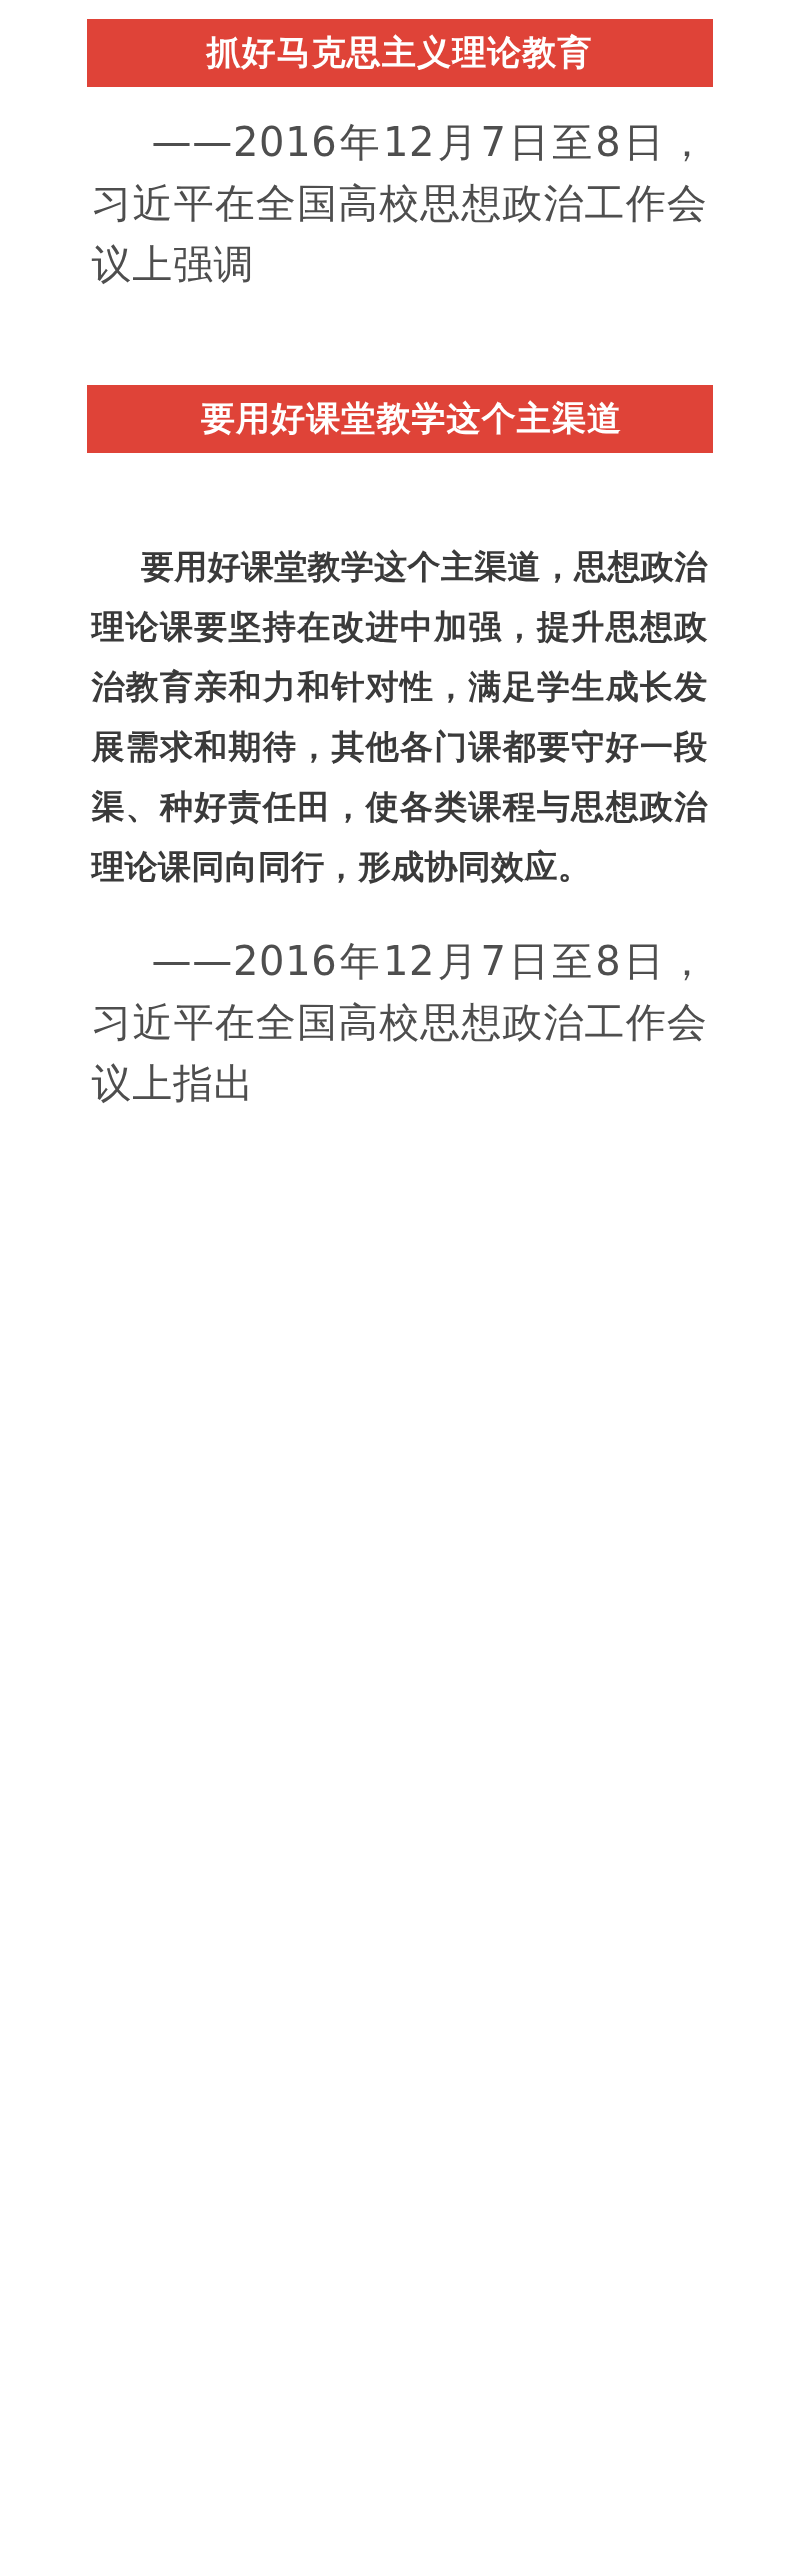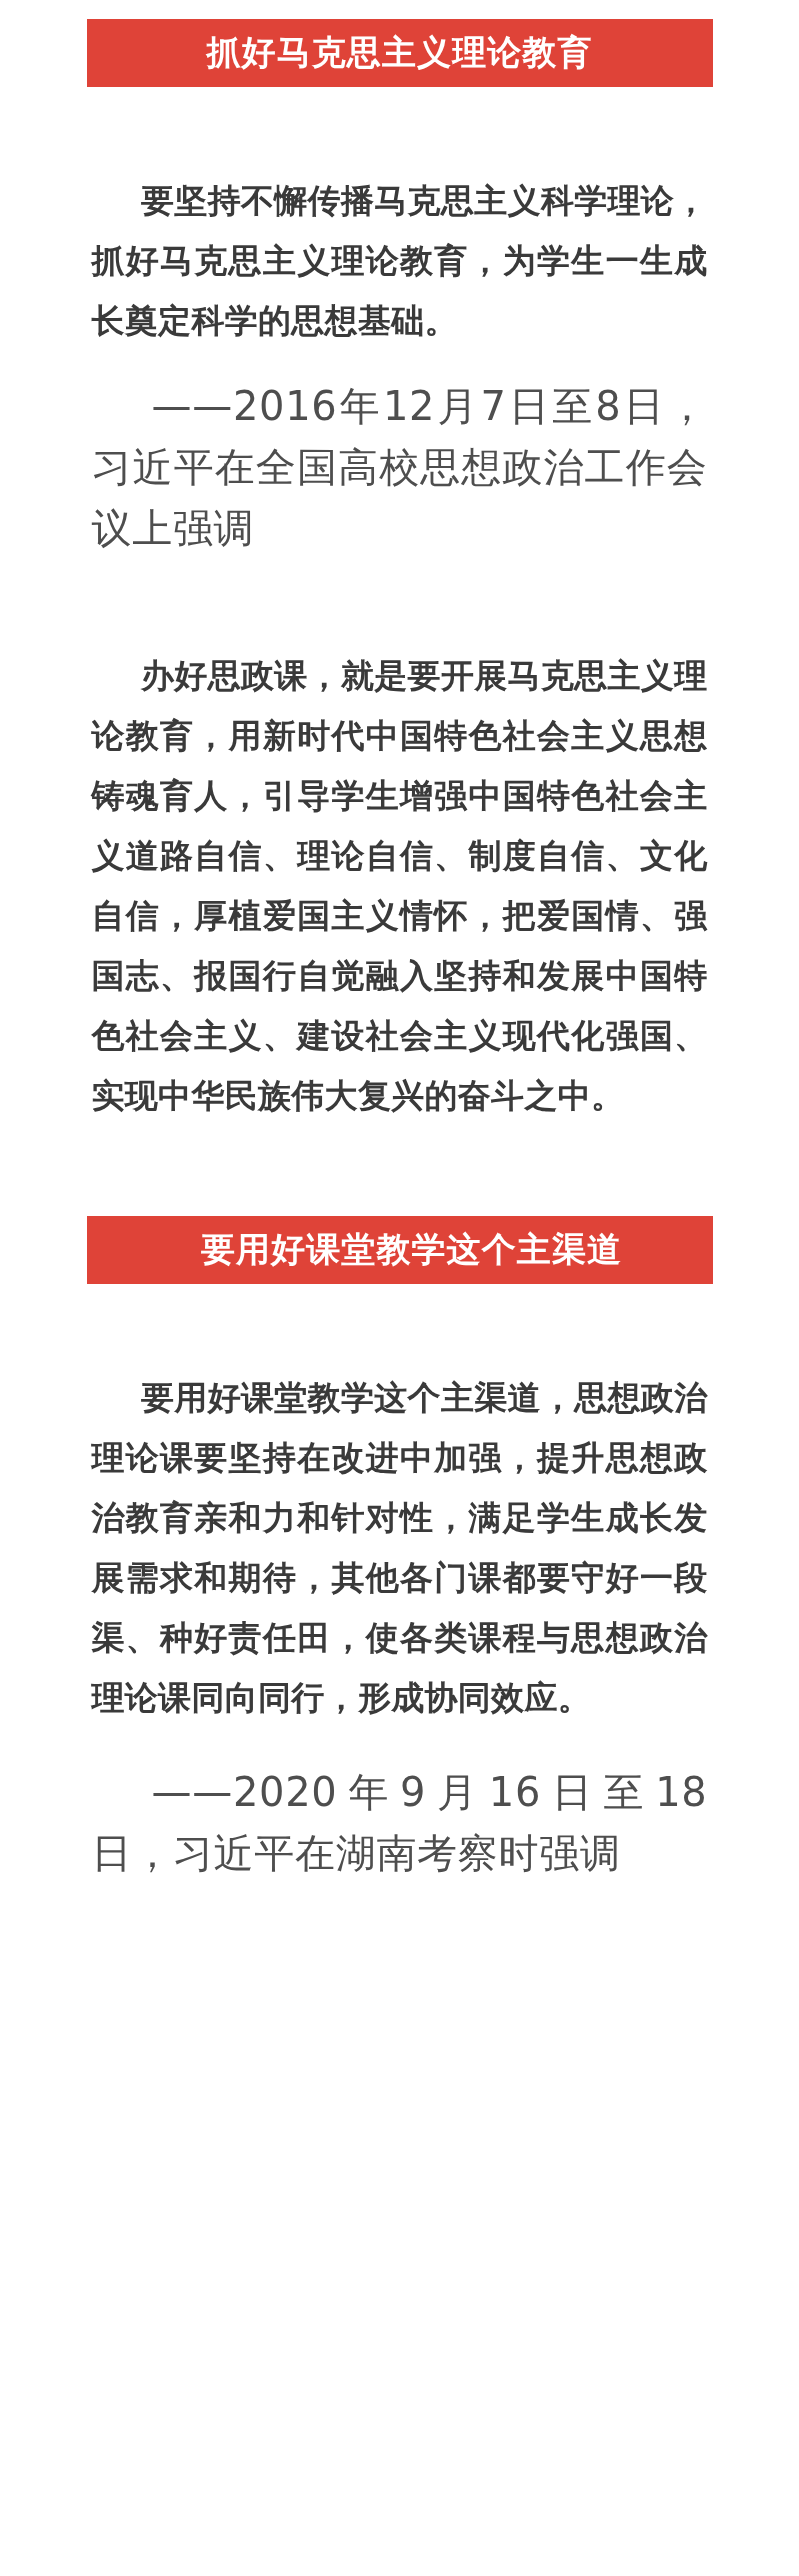--- a/index.html
+++ b/index.html
@@ -68,27 +68,25 @@
 </style>
 </head>
 <body>
 
 <div class="page">
 
   <div class="banner mt-banner-first">
     <span class="banner-title">抓好马克思主义理论教育</span>
   </div>
 
-  <p class="quote-text mt-after-banner">要坚持不懈传播马克思主义科学理论，抓好马克思主义理论教育，为学生一生成长奠定科学的思想基础。</p>
   <p class="attribution mt-attr">——2016年12月7日至8日，习近平在全国高校思想政治工作会议上强调</p>
 
-  <p class="quote-text mt-new-quote">办好思政课，就是要开展马克思主义理论教育，用新时代中国特色社会主义思想铸魂育人，引导学生增强中国特色社会主义道路自信、理论自信、制度自信、文化自信，厚植爱国主义情怀，把爱国情、强国志、报国行自觉融入坚持和发展中国特色社会主义、建设社会主义现代化强国、实现中华民族伟大复兴的奋斗之中。</p>
 
   <div class="banner mt-banner">
     <span class="banner-title">要用好课堂教学这个主渠道</span>
   </div>
 
   <p class="quote-text mt-after-banner">要用好课堂教学这个主渠道，思想政治理论课要坚持在改进中加强，提升思想政治教育亲和力和针对性，满足学生成长发展需求和期待，其他各门课都要守好一段渠、种好责任田，使各类课程与思想政治理论课同向同行，形成协同效应。</p>
+  <p class="attribution mt-attr-lg">——2016年12月7日至8日，习近平在全国高校思想政治工作会议上指出</p>
 
-  <p class="attribution mt-attr-lg">——2020年9月16日至18日，习近平在湖南考察时强调</p>
 
 </div>
 
 
 </body></html>

